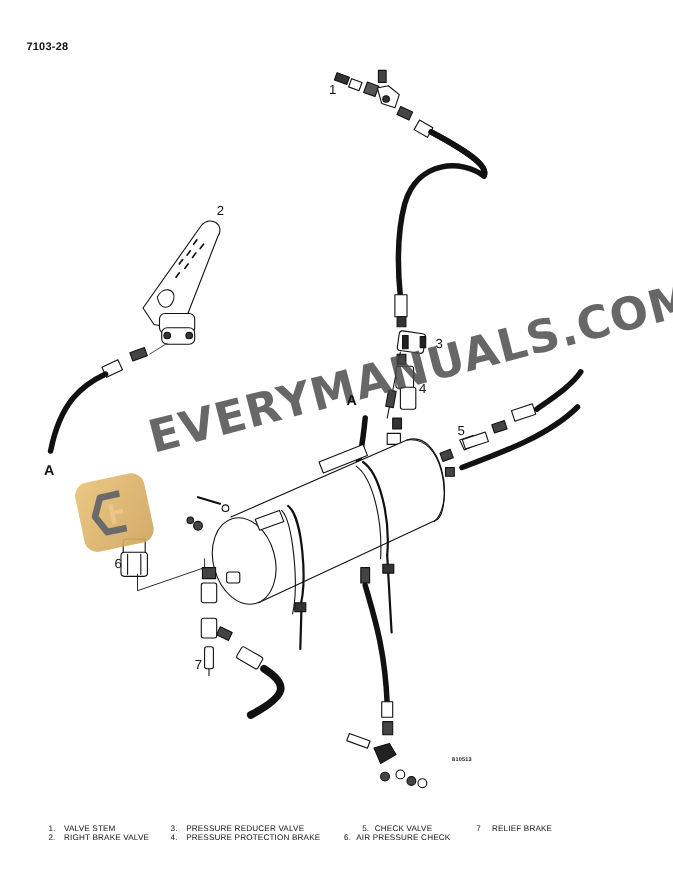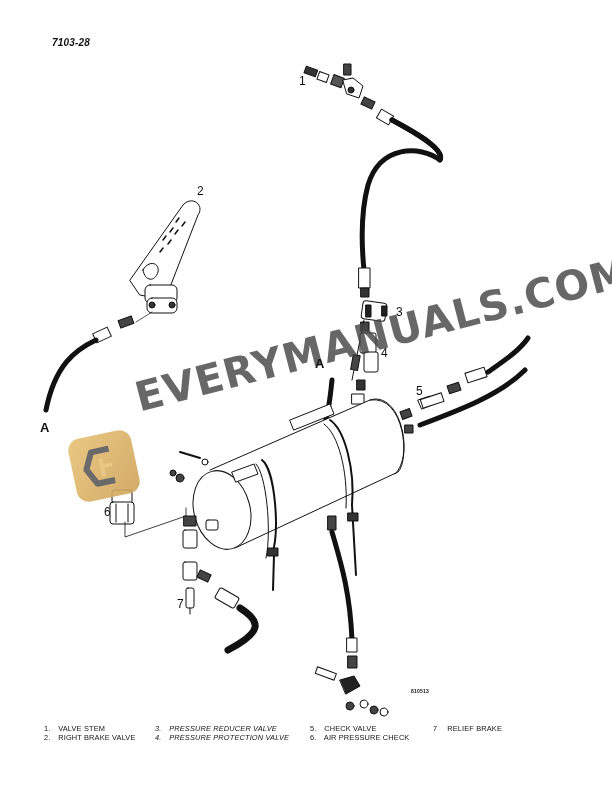--- a/index.html
+++ b/index.html
@@ -1,22 +1,22 @@
 <!DOCTYPE html>
 <html><head>
 <meta charset="utf-8">
 <style>
   html, body { margin: 0; padding: 0; background: #ffffff; }
   body { width: 612px; height: 792px; position: relative; overflow: hidden; font-family: "Liberation Sans", sans-serif; color: #111; }
-  .page-id { position: absolute; left: 52px; top: 37px; font-size: 10px; font-weight: bold; letter-spacing: 0.2px; font-style: italic; }
+  .page-id { position: absolute; left: 24px; top: 37px; font-size: 10px; font-weight: bold; letter-spacing: 0.2px; }
   .diagram { position: absolute; left: 0; top: 0; width: 612px; height: 792px; }
   .callout { position: absolute; font-family: "Liberation Sans", sans-serif; font-size: 12px; color: #111; }
   .callout.a { font-weight: bold; font-size: 13px; }
   .fig-no { position: absolute; left: 411px; top: 688px; font-size: 5px; font-weight: bold; letter-spacing: 0.2px; }
-  .legend { position: absolute; top: 724px; font-size: 7.4px; line-height: 9px; letter-spacing: 0.15px; }
+  .legend { position: absolute; top: 748px; font-size: 7.4px; line-height: 9px; letter-spacing: 0.15px; }
   .legend .row { white-space: nowrap; }
   .legend .num { display: inline-block; width: 12px; }
   .wm-text { position: absolute; left: 130px; top: 375px; font-family: "DejaVu Sans", sans-serif; font-weight: bold; font-size: 41px; color: rgba(70,70,70,0.82); transform: rotate(-14.5deg); transform-origin: left top; white-space: nowrap; letter-spacing: 1px; }
   .wm-logo { position: absolute; left: 72px; top: 434px; width: 64px; height: 64px; border-radius: 12px; background: linear-gradient(135deg, #e8c277, #cfa35a); transform: rotate(-12deg); opacity: 0.9; }
   .wm-logo svg { position: absolute; left: 0; top: 0; }
 </style>
 </head>
 <body>
 
 <div class="page-id">7103-28</div>
@@ -162,23 +162,23 @@
 <div class="callout" style="left:177px; top:597px;">7</div>
 <div class="callout a" style="left:40px; top:420px;">A</div>
 <div class="callout a" style="left:315px; top:356px;">A</div>
 
 <div class="fig-no">810513</div>
 
 <div class="legend" style="left:44px;">
   <div class="row"><span class="num">1.</span> <span>VALVE STEM</span></div>
   <div class="row"><span class="num">2.</span> <span>RIGHT BRAKE VALVE</span></div>
 </div>
-<div class="legend" style="left:155px;font-style:italic;">
+<div class="legend" style="left:155px;">
   <div class="row"><span class="num">3.</span> <span>PRESSURE REDUCER VALVE</span></div>
-  <div class="row"><span class="num">4.</span> <span>PRESSURE PROTECTION VALVE</span></div>
+  <div class="row"><span class="num">4.</span> <span>PRESSURE PROTECTION BRAKE</span></div>
 </div>
-<div class="legend" style="left:310px;">
+<div class="legend" style="left:310px;text-align:center;">
   <div class="row"><span class="num">5.</span> <span>CHECK VALVE</span></div>
   <div class="row"><span class="num">6.</span> <span>AIR PRESSURE CHECK</span></div>
 </div>
 <div class="legend" style="left:433px;">
   <div class="row"><span class="num">7</span> <span>RELIEF BRAKE</span></div>
 </div>
 
 </body></html>

